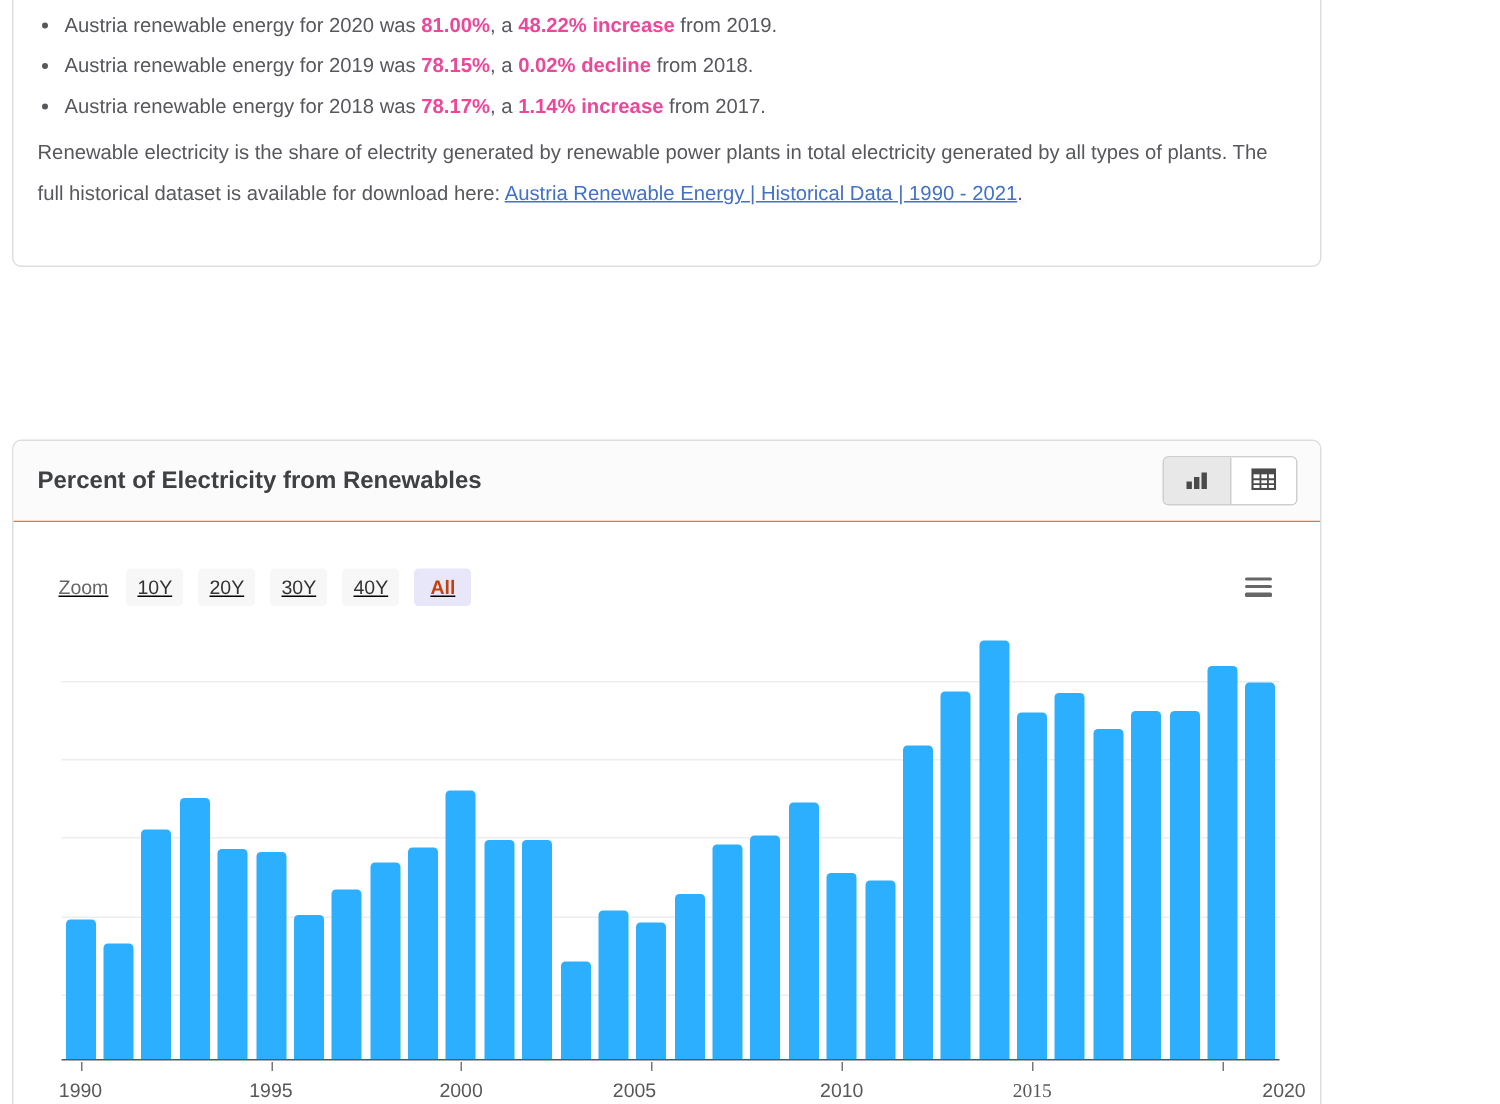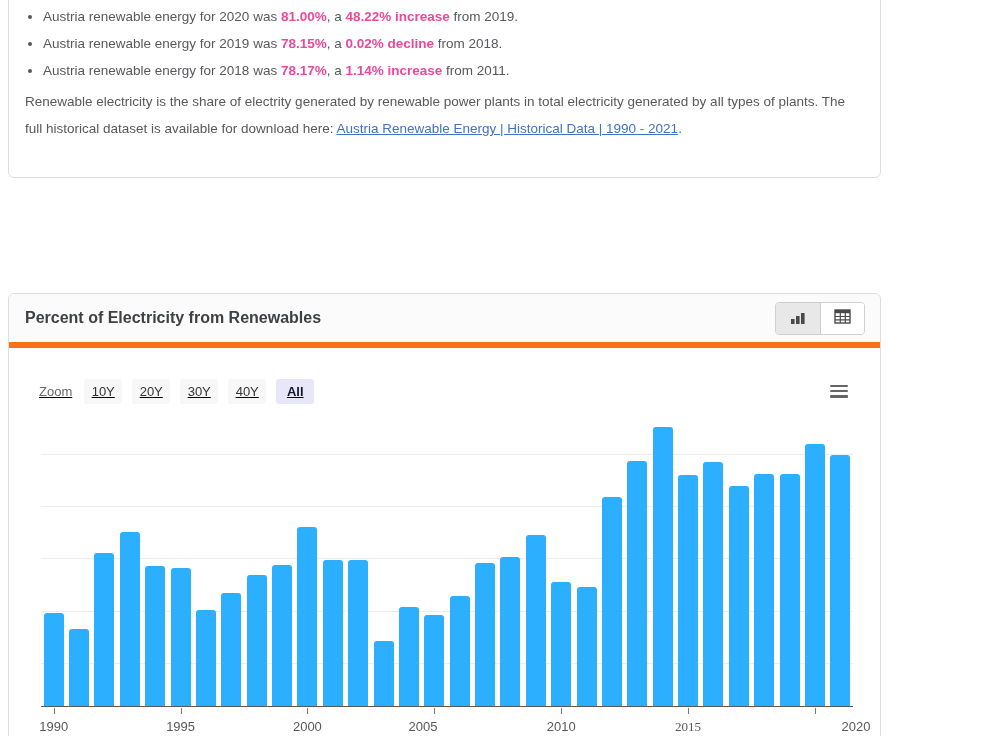--- a/index.html
+++ b/index.html
@@ -16,38 +16,38 @@
   .summary-card ul { list-style:disc; margin:0; padding-left:18px; }
   .summary-card li { line-height:27px; }
   .summary-card b { color:#ec4899; }
   .summary-para { margin-top:4px; line-height:27px; }
   .summary-para a { color:#4371c4; text-decoration:underline; cursor:pointer; }
 
   
   .chart-card { top:293px; height:470px; border-radius:6px 6px 0 0; }
   .chart-header { height:54px; display:flex; align-items:center;
                   justify-content:space-between; padding:0 15px 0 16px;
-                  background:#fbfbfb; border-bottom:6px solid #f97316;
+                  background:#fbfbfb; border-bottom:1px solid #f97316;
                   border-radius:6px 6px 0 0; }
   .chart-header h2 { font-size:16px; font-weight:bold; color:#3f4043; }
 
   .view-toggle { display:flex; border:1px solid #cfcfcf; border-radius:4px;
                  overflow:hidden; background:#fff; }
   .view-toggle button { width:44px; height:31px; border:none; background:#fff;
                         display:flex; align-items:center; justify-content:center;
                         cursor:pointer; }
   .view-toggle button + button { border-left:1px solid #cfcfcf; }
   .view-toggle button.active { background:#e8e8e8; }
 
   .zoom-row { display:flex; align-items:center; margin:30px 32px 0 30px; height:26px;text-decoration:underline; }
   .zoom-caption { font-size:13px; color:#666; margin-right:12px; }
   .range-btn { width:38px; padding:5px 0; margin-right:10px; border:none;
                border-radius:3px; background:#f7f7f7; color:#333; font-size:13px;
                font-family:"Liberation Sans", sans-serif; text-align:center; cursor:pointer; }
-  .range-btn.active { background:#e7e7f9; color:#0f172a; font-weight:bold; }
+  .range-btn.active { background:#e7e7f9; color:#c2410c; font-weight:bold; }
 
   .hamburger { margin-left:auto; width:18px; height:13px; display:flex;
                flex-direction:column; justify-content:space-between; cursor:pointer; }
   .hamburger div { height:2.6px; background:#666; border-radius:1px; }
 
   .plot { position:relative; margin:17px 0 0 32px; width:812px; height:286px;
           border-bottom:1px solid #58585a; }
   .gridline { position:absolute; left:0; width:812px; height:1px; background:#ededed; }
   .bar { position:absolute; bottom:0; width:20px; background:#2caffe;
          border-radius:3px 3px 0 0; }
@@ -57,21 +57,21 @@
 </style>
 </head>
 <body>
 
 <div class="page">
 
   <section class="card summary-card">
     <ul>
         <li><span>Austria renewable energy for 2020 was </span><b>81.00%</b><span>, a </span><b>48.22% increase</b><span> from 2019.</span></li>
         <li><span>Austria renewable energy for 2019 was </span><b>78.15%</b><span>, a </span><b>0.02% decline</b><span> from 2018.</span></li>
-        <li><span>Austria renewable energy for 2018 was </span><b>78.17%</b><span>, a </span><b>1.14% increase</b><span> from 2011.</span></li>
+        <li><span>Austria renewable energy for 2018 was </span><b>78.17%</b><span>, a </span><b>1.14% increase</b><span> from 2017.</span></li>
       </ul>
     <p class="summary-para">
       <span>Renewable electricity is the share of electrity generated by renewable power plants in total electricity generated by all types of plants. The full historical dataset is available for download here: </span><a>Austria Renewable Energy | Historical Data | 1990 - 2021</a><span>.</span>
     </p>
   </section>
 
   <section class="card chart-card">
     <header class="chart-header">
       <h2>Percent of Electricity from Renewables</h2>
       <div class="view-toggle">

